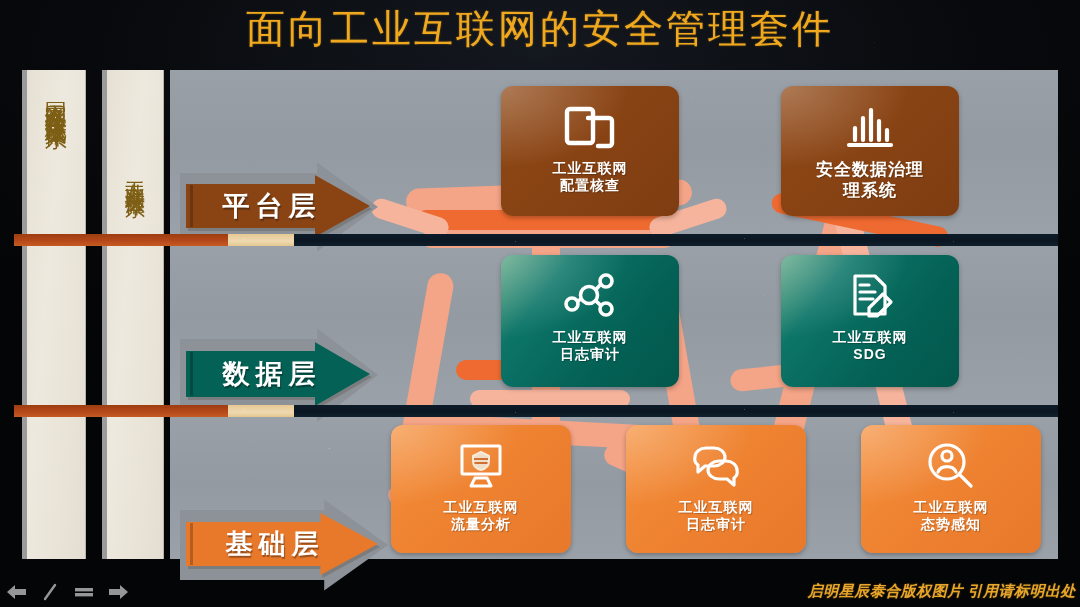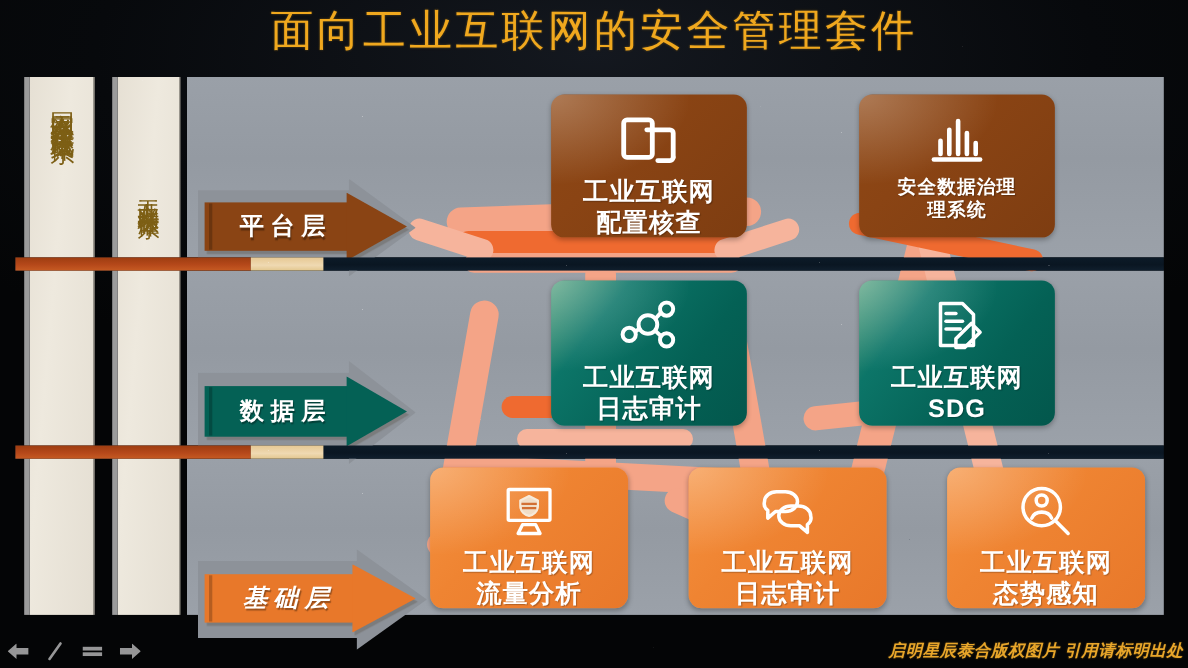--- a/index.html
+++ b/index.html
@@ -137,23 +137,23 @@
     filter: drop-shadow(2px 3px 0 rgba(120,120,120,.85));
   }
   .arrow .shaft, .arrow .head { position:absolute; }
   .arrow .shaft { left:0; top:14%; height:72%; width:72%; }
   .arrow .head {
     left:70%; top:0; width:30%; height:100%;
     clip-path: polygon(0 0, 100% 50%, 0 100%);
   }
   .arrow .tick { position:absolute; left:4px; top:16%; width:3px; height:68%; background:rgba(0,0,0,.22); }
   .arrow .lbl {
-    position:absolute; left:4px; top:0; width:76%; height:100%;
+    position:absolute; left:16px; top:0; width:76%; height:100%;
     display:flex; align-items:center; justify-content:center;
-    color:#fff; font-size:22px; letter-spacing:6px; font-weight:700;
+    color:#fff; font-size:27px; letter-spacing:6px; font-weight:700;
     text-shadow: 1px 2px 1px rgba(0,0,0,.35);
   }
   
   .arrow-shell{
     position:absolute; z-index:3;
     filter: none;
   }
   .shell-shaft{ position:absolute; left:0; top:4%; height:92%; width:72%;
     background:#8d9299; }
   .shell-head{ position:absolute; left:70%; top:-10%; width:31%; height:120%;
@@ -174,21 +174,21 @@
     background: radial-gradient(ellipse at 0% 0%, rgba(255,255,255,.28) 0%, rgba(255,255,255,0) 72%);
     pointer-events:none;
   }
   .tile.brown { background: linear-gradient(135deg,#8f4815 0%,#8a4414 38%,#7e3d11 100%); }
   .tile.teal  { background: linear-gradient(128deg,#4f9e7a 0%,#0c7568 26%,#046155 65%,#03574c 100%); }
   .tile.orange{ background: linear-gradient(135deg,#f5913f 0%,#ef8432 40%,#e8782a 100%); }
   .tile .ico { height:54px; display:flex; align-items:center; justify-content:center; }
   .tile .ico svg { display:block; }
   .tile .cap {
     color:#fff; text-align:center; font-weight:700;
-    font-size:23px; line-height:1.22; letter-spacing:1px;
+    font-size:14px; line-height:1.22; letter-spacing:1px;
     margin-top:6px;
     text-shadow: 1px 1px 1px rgba(0,0,0,.25);
   }
   .tile .cap .l2 { display:block; }
   .tile.sm .cap { font-size:17px; }
 
   
   #footer-note{
     position:absolute; right:4px; bottom:6px;
     color:#e8a62a; font-style:italic; font-weight:700;
@@ -356,21 +356,21 @@
 
     <div class="divider d2">
       <div class="dv-strip" style="left:0px; width:214px;"></div>
       <div class="dv-strip beige" style="left:214px; width:66px;"></div>
     </div>
 
     <div class="arrow-shell" style="left:166px; top:437px; width:206px; height:76px;">
       <div class="shell-shaft"></div>
         <div class="shell-head"></div>
     </div>
-    <div class="arrow-wrap" style="left:172px; top:443px; width:192px; height:62px;font-style:italic;">
+    <div class="arrow-wrap" style="left:172px; top:443px; width:192px; height:62px;">
       <div class="arrow">
         <div class="shaft" style="background:#e8782a;"></div>
         <div class="head" style="background:#e8782a;"></div>
         <div class="tick"></div>
         <div class="lbl">基础层</div>
       </div>
     </div>
 
     <div class="tile orange" style="left:377px; top:355px; width:180px; height:128px;">
       <div class="gloss"></div>

